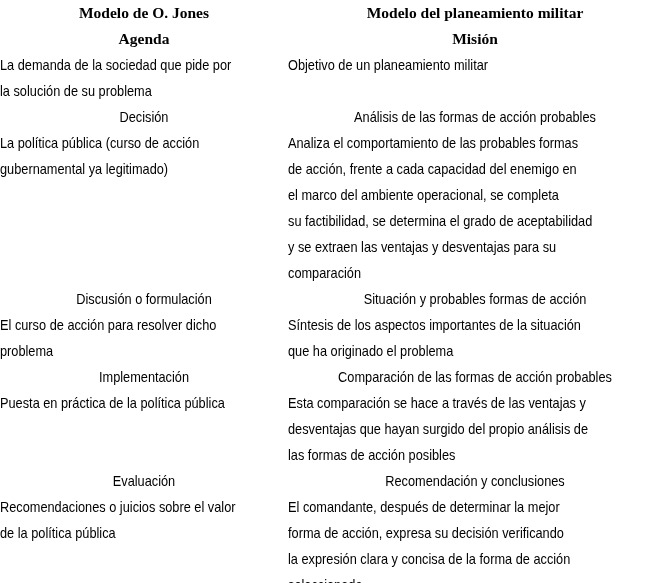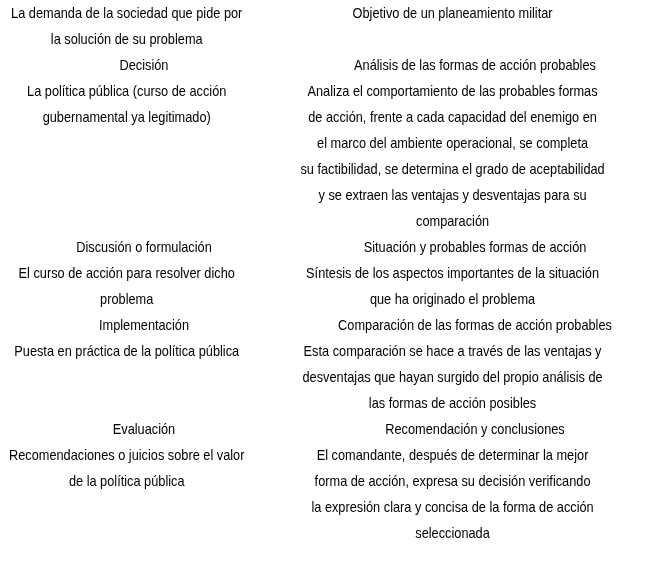--- a/index.html
+++ b/index.html
@@ -65,21 +65,20 @@
     white-space: nowrap;
     transform: scaleX(0.88);
     transform-origin: center center;
   }
 
   
   .body-lines {
     font-family: "Liberation Sans Narrow", "Liberation Sans", sans-serif;
     font-size: 14.5px;
     line-height: 26px;
-    text-align: center;
   }
   .body-lines .tline {
     white-space: nowrap;
     transform: scaleX(0.88);
     transform-origin: left center;
     height: 26px;
   }
 
   td.cell-left  { padding-left: 5px; }
   td.cell-right { padding-left: 10px; }
@@ -88,20 +87,30 @@
 <body style="background: rgb(255, 255, 255); color: rgb(0, 0, 0);">
 
 <div id="comparison-sheet">
   <table class="compare">
     <colgroup>
       <col class="col-left">
       <col class="col-right">
     </colgroup>
     <tbody>
 
+      <tr>
+        <td class="cell-left">
+          <div class="col-title">Modelo de O. Jones</div>
+          <div class="col-subtitle">Agenda</div>
+        </td>
+        <td class="cell-right">
+          <div class="col-title">Modelo del planeamiento militar</div>
+          <div class="col-subtitle">Misión</div>
+        </td>
+      </tr>
 
       <tr>
         <td class="cell-left">
           <div class="body-lines">
               <div class="tline">La demanda de la sociedad que pide por</div>
               <div class="tline">la solución de su problema</div>
             </div>
         </td>
         <td class="cell-right">
           <div class="body-lines">

